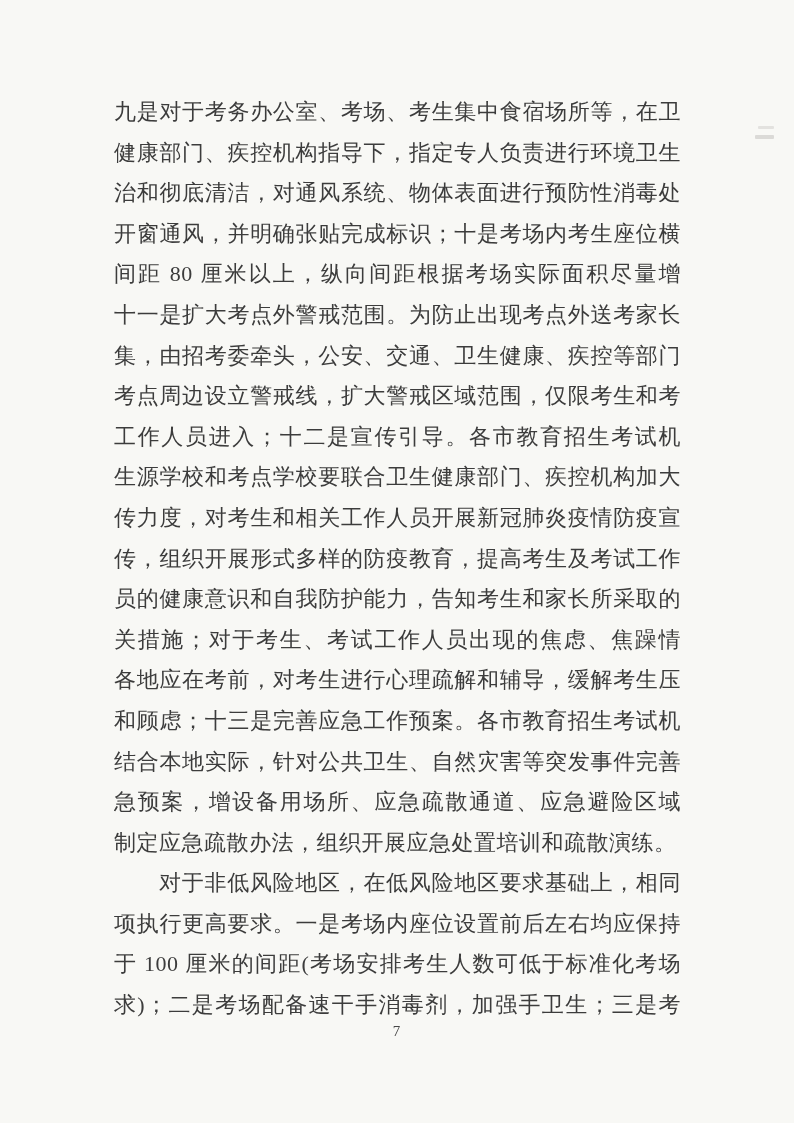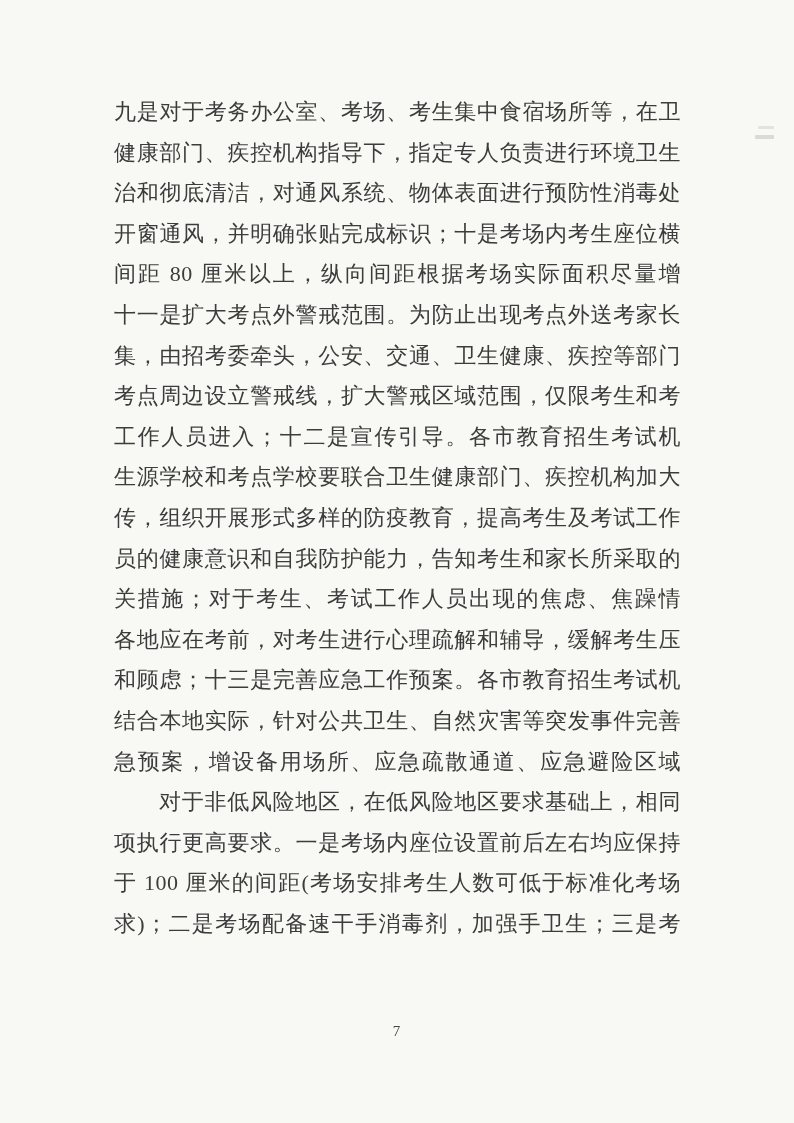--- a/index.html
+++ b/index.html
@@ -68,27 +68,29 @@
         <div class="line justify">九是对于考务办公室、考场、考生集中食宿场所等，在卫生</div>
         <div class="line justify">健康部门、疾控机构指导下，指定专人负责进行环境卫生整</div>
         <div class="line justify">治和彻底清洁，对通风系统、物体表面进行预防性消毒处理，</div>
         <div class="line justify">开窗通风，并明确张贴完成标识；十是考场内考生座位横向</div>
         <div class="line justify">间距 80 厘米以上，纵向间距根据考场实际面积尽量增大；</div>
         <div class="line justify">十一是扩大考点外警戒范围。为防止出现考点外送考家长聚</div>
         <div class="line justify">集，由招考委牵头，公安、交通、卫生健康、疾控等部门在</div>
         <div class="line justify">考点周边设立警戒线，扩大警戒区域范围，仅限考生和考试</div>
         <div class="line justify">工作人员进入；十二是宣传引导。各市教育招生考试机构、</div>
         <div class="line justify">生源学校和考点学校要联合卫生健康部门、疾控机构加大宣</div>
+        <div class="line justify">传力度，对考生和相关工作人员开展新冠肺炎疫情防疫宣</div>
         <div class="line justify">传，组织开展形式多样的防疫教育，提高考生及考试工作人</div>
         <div class="line justify">员的健康意识和自我防护能力，告知考生和家长所采取的有</div>
         <div class="line justify">关措施；对于考生、考试工作人员出现的焦虑、焦躁情绪，</div>
         <div class="line justify">各地应在考前，对考生进行心理疏解和辅导，缓解考生压力</div>
         <div class="line justify">和顾虑；十三是完善应急工作预案。各市教育招生考试机构</div>
         <div class="line justify">结合本地实际，针对公共卫生、自然灾害等突发事件完善应</div>
         <div class="line justify">急预案，增设备用场所、应急疏散通道、应急避险区域等，</div>
+        <div class="line left">制定应急疏散办法，组织开展应急处置培训和疏散演练。</div>
       </div>
       <div class="paragraph indent-first">
         <div class="line justify">对于非低风险地区，在低风险地区要求基础上，相同事</div>
         <div class="line justify">项执行更高要求。一是考场内座位设置前后左右均应保持大</div>
         <div class="line justify">于 100 厘米的间距(考场安排考生人数可低于标准化考场要</div>
         <div class="line justify">求)；二是考场配备速干手消毒剂，加强手卫生；三是考试</div>
       </div>
     </div>
 
   <div class="page-number">7</div>

